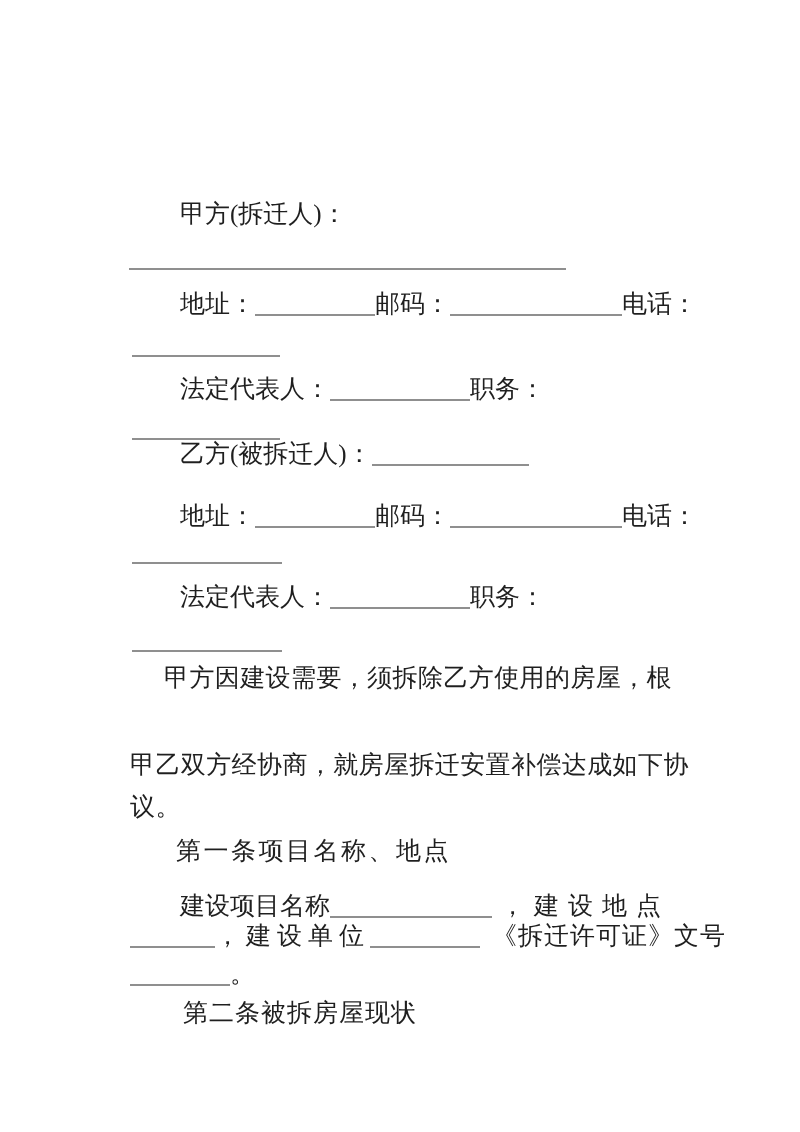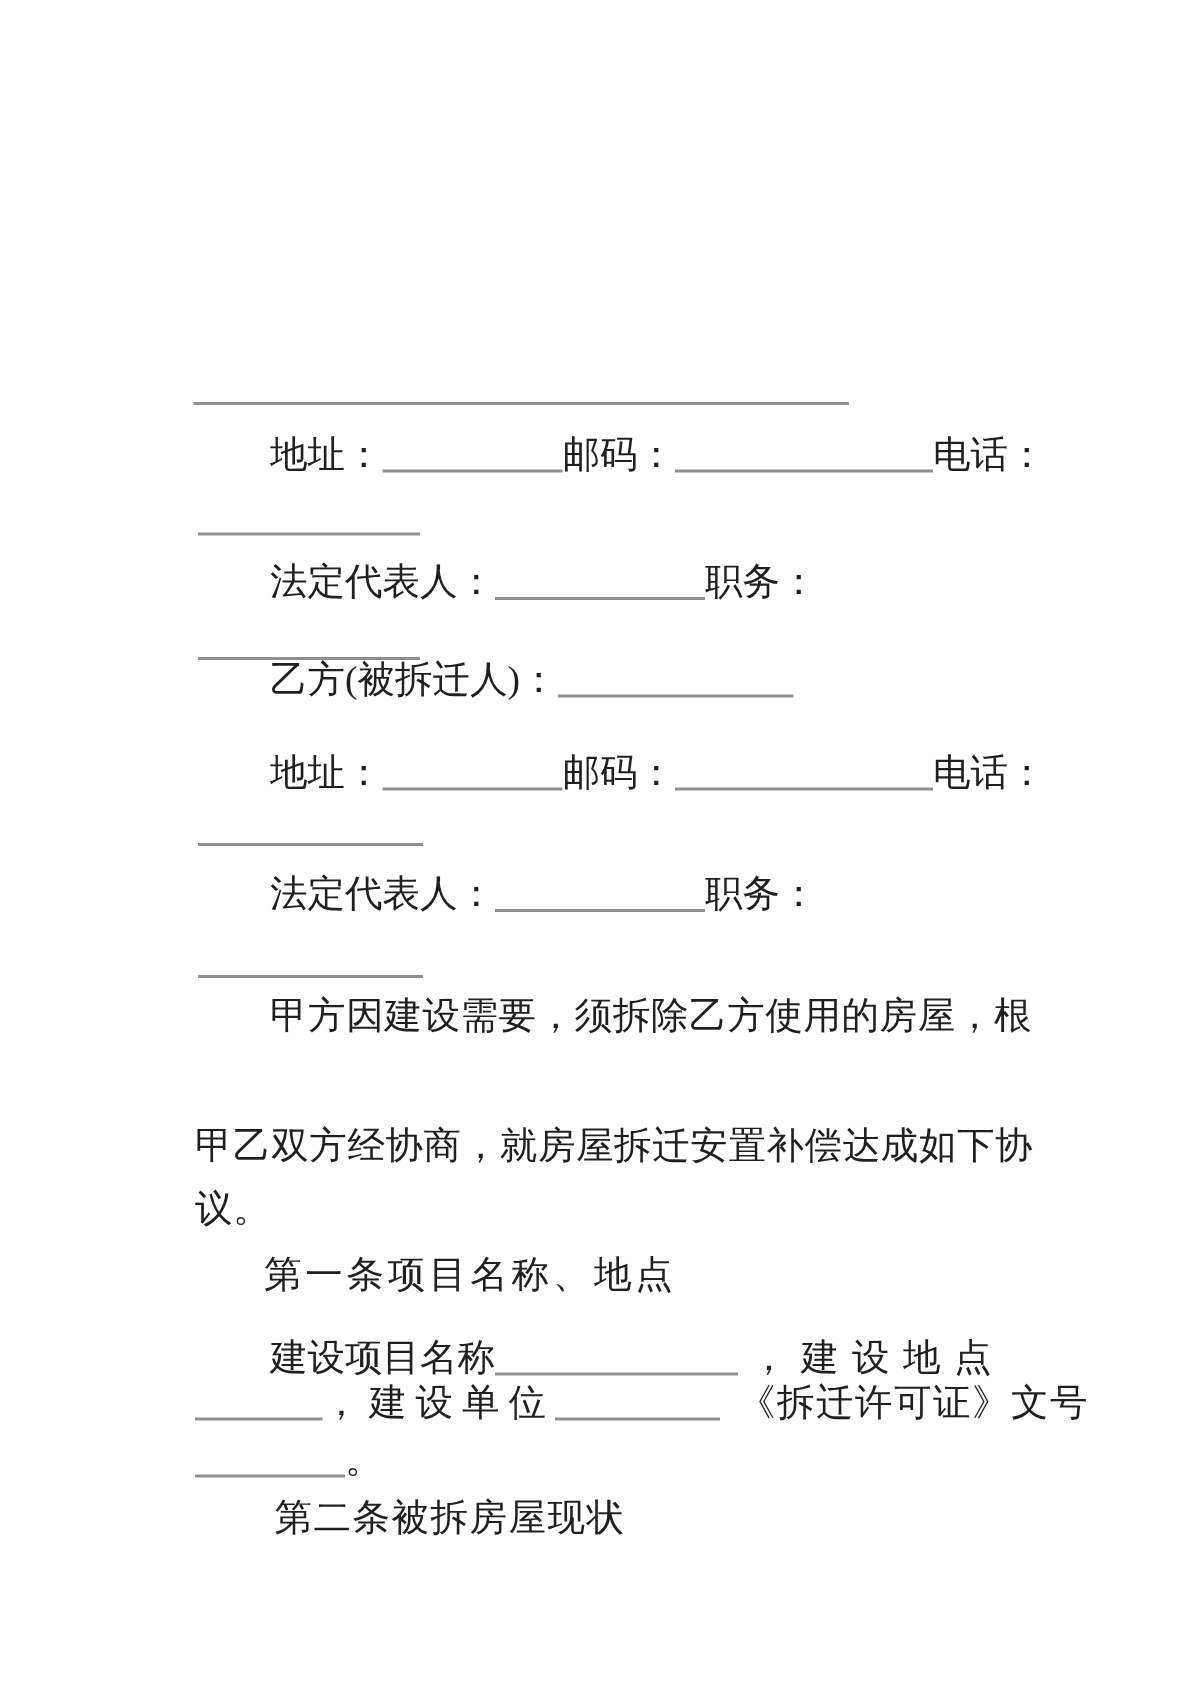--- a/index.html
+++ b/index.html
@@ -67,20 +67,21 @@
     letter-spacing: 1px;
     margin-left: 12px;
   }
 </style>
 </head>
 <body>
 
 <div class="page">
 
 
+  <div class="abs" style="left:180px; top:200px;">甲方(拆迁人)：</div>
 
   <div class="rule" style="left:129px; top:268px; width:437px;"></div>
 
   <div class="abs" style="left:180px; top:290px;">
     <span>地址：</span><span class="blank" style="width:120px;"></span><span>邮码：</span><span class="blank" style="width:172px;"></span><span>电话：</span>
   </div>
 
   <div class="rule" style="left:132px; top:355px; width:148px;"></div>
 
   <div class="abs" style="left:180px; top:375px;">
@@ -98,21 +99,21 @@
   </div>
 
   <div class="rule" style="left:132px; top:562px; width:150px;"></div>
 
   <div class="abs" style="left:180px; top:583px;">
     <span>法定代表人：</span><span class="blank" style="width:140px;"></span><span>职务：</span>
   </div>
 
   <div class="rule" style="left:132px; top:650px; width:150px;"></div>
 
-  <div class="abs para" style="left:180px; top:664px;text-align:right;">甲方因建设需要，须拆除乙方使用的房屋，根</div>
+  <div class="abs para" style="left:164px; top:664px;text-align:right;">甲方因建设需要，须拆除乙方使用的房屋，根</div>
   <div class="abs para" style="left:130px; top:751px;font-family:Liberation Serif, serif;">甲乙双方经协商，就房屋拆迁安置补偿达成如下协</div>
   <div class="abs para" style="left:130px; top:793px;">议。</div>
 
   <div class="abs heading1" style="left:176px; top:837px;">第一条项目名称、地点</div>
 
   <div class="abs" style="left:180px; top:879px;margin-top:13px;">
     <span>建设项目名称</span><span class="blank" style="width:162px;"></span><span class="tail-spread">，建设地点</span>
   </div>
 
   <div class="abs" style="left:130px; top:922px;">

